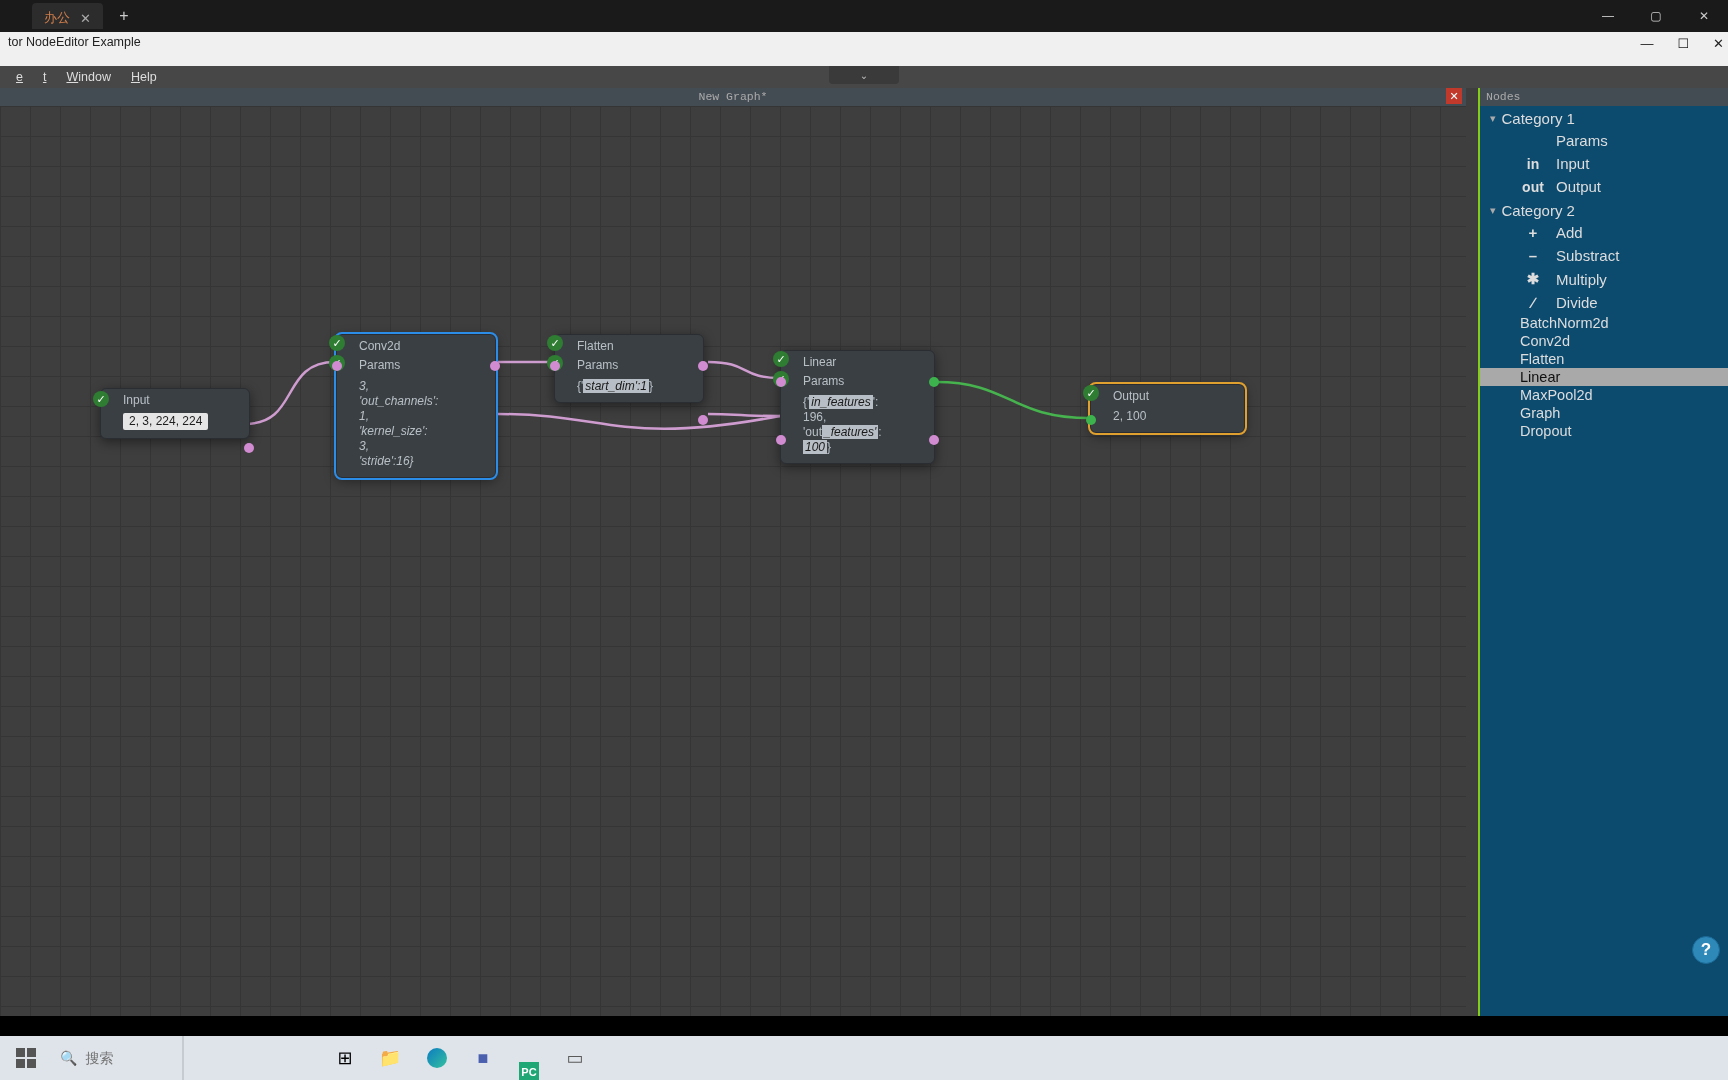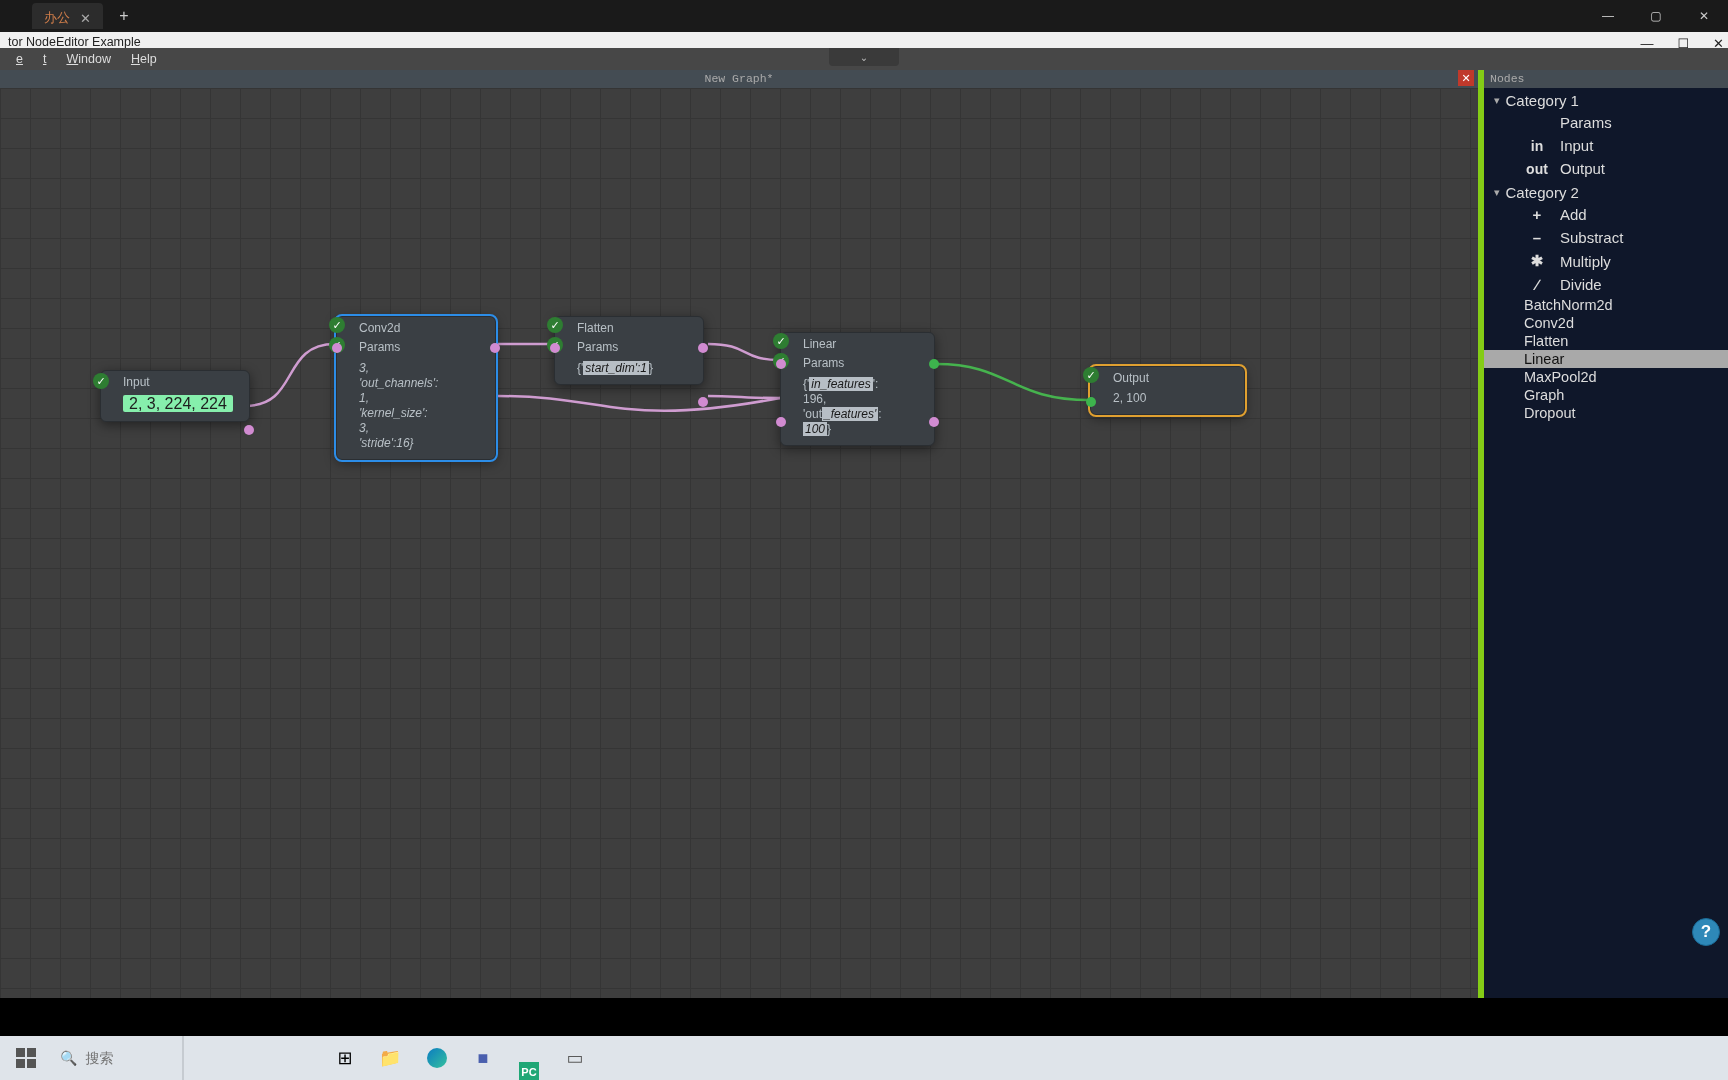--- a/index.html
+++ b/index.html
@@ -3,54 +3,54 @@
 <meta charset="utf-8">
 <style>
 * { margin: 0; padding: 0; box-sizing: border-box; font-family: "Segoe UI", Tahoma, sans-serif; }
 html, body { width: 1728px; height: 1080px; overflow: hidden; background: #000; }
 .topbar { height: 32px; background: #1a1a1a; display: flex; align-items: center; padding-left: 32px; position: relative; }
 .tab { height: 26px; background: #2c2c2c; color: #cf7d4a; font-size: 13px; padding: 4px 12px 0 12px; display: flex; align-items: center; gap: 10px; border-radius: 4px 4px 0 0; }
 .tab-close { color: #aaa; }
 .newtab { width: 30px; height: 30px; display: flex; align-items: center; justify-content: center; color: #ccc; font-size: 16px; margin-left: 6px; cursor: pointer; }
 .winctrl { position: absolute; right: 0; top: 0; height: 32px; display: flex; }
 .winctrl > div { width: 48px; height: 32px; display: flex; align-items: center; justify-content: center; color: #ccc; font-size: 12px; }
-.apptitle { height: 16px; background: #f0f0f0; color: #222; font-size: 12.5px; padding: 3px 8px; position: relative; }
+.apptitle { height: 34px; background: #f0f0f0; color: #222; font-size: 12.5px; padding: 3px 8px; position: relative; }
 .apptitle .wc { position: absolute; right: 4px; top: 0; height: 22px; display: flex; gap: 24px; align-items: center; font-size: 13px; color: #222; }
 .menubar { height: 22px; background: #474747; display: flex; align-items: center; padding-left: 6px; gap: 0; color: #ddd; font-size: 12.5px; }
 .menubar > span { padding: 2px 10px; cursor: pointer; }
 .menubar > span u { text-decoration: underline; }
 .droparrow { position: absolute; left: 50%; transform: translateX(-50%); width: 70px; height: 18px; background: #3a3a3a; display: flex; align-items: center; justify-content: center; color: #bbb; font-size: 10px; border-radius: 0 0 4px 4px; }
-.workspace { position: relative; height: 928px; display: flex; background: #3e3e3e; }
+.workspace { position: relative; height: 928px; display: flex; background: #3e3e3e; gap: 12px; }
 .canvaswrap { flex: 1; position: relative; background: #3e3e3e; }
 .canvastitle { position: absolute; left: 0; right: 0; top: 0; height: 18px; background: #444c53; color: #aaa; font-family: "Courier New", monospace; font-size: 11.5px; text-align: center; line-height: 18px; }
 .closex { position: absolute; right: 4px; top: 0; width: 16px; height: 16px; background: #c0392b; color: #fff; font-size: 11px; line-height: 16px; text-align: center; cursor: pointer; }
 .gridbg { position: absolute; inset: 18px 0 0 0; background-color: #3e3e3e;
   background-image:
     linear-gradient(#353535 1px, transparent 1px),
     linear-gradient(90deg, #353535 1px, transparent 1px),
     linear-gradient(#303030 1px, transparent 1px),
     linear-gradient(90deg, #303030 1px, transparent 1px);
   background-size: 30px 30px, 30px 30px, 150px 150px, 150px 150px;
 }
 svg.wires { position: absolute; inset: 18px 0 0 0; width: 100%; height: calc(100% - 18px); }
 .node { position: absolute; background: #3a3f44; border-radius: 6px; box-shadow: 0 3px 12px rgba(0,0,0,.45); border: 1px solid #2a2e32; font-family: "Courier New", monospace; color: #b8c0c6; }
 .node.sel-blue { outline: 2px solid #2c8de8; }
 .node.sel-orange { outline: 2px solid #e0a030; }
 .nhead { padding: 4px 10px 2px 22px; font-size: 12px; position: relative; }
 .nrow { padding: 3px 10px 3px 22px; font-size: 12px; position: relative; }
 .nbody { padding: 4px 8px 8px 22px; font-size: 12px; line-height: 15px; position: relative; }
-.chip { background: #86efac; color: #1e1e1e; padding: 1px 6px; border-radius: 2px; display: inline-block; font-size: 16px; }
+.chip { background: #e5e5e5; color: #1e1e1e; padding: 1px 6px; border-radius: 2px; display: inline-block; font-size: 12px; }
 .hl { background: #b7bec5; color: #1a1a1a; font-style: italic; padding: 0 2px; }
 .tick { position: absolute; left: -8px; width: 16px; height: 16px; border-radius: 50%; background: #2e7d32; color: #fff; font-size: 11px; line-height: 16px; text-align: center; }
 .port { position: absolute; width: 10px; height: 10px; border-radius: 50%; }
 .port.pink { background: #d18bd1; }
 .port.green { background: #3db34d; }
 .port.right { right: -5px; }
 .port.left { left: -5px; }
-.sidepanel { width: 250px; min-width: 250px; background: #0f172a; border-left: 6px solid #84cc16; color: #ddd; font-size: 14px; }
+.sidepanel { width: 250px; min-width: 250px; background: #0c4a6e; border-left: 2px solid #84cc16; color: #ddd; font-size: 14px; }
 .sidetitle { height: 18px; background: #444c53; color: #aaa; font-family: "Courier New", monospace; font-size: 11.5px; line-height: 18px; padding-left: 6px; }
 .cat { padding: 4px 6px 2px 10px; font-size: 15px; display: flex; align-items: center; gap: 6px; cursor: pointer; }
 .cat .caret { font-size: 11px; color: #aaa; }
 .citem { padding: 3px 6px 3px 40px; font-size: 15px; cursor: pointer; display: flex; align-items: center; gap: 10px; }
 .citem.ico { padding-left: 40px; }
 .citem .sym { display: inline-block; width: 26px; font-weight: bold; font-size: 15px; text-align: center; }
 .leaf { padding: 1px 6px 1px 40px; font-size: 14.5px; cursor: pointer; }
 .leaf.sel { background: #a9a9a9; color: #111; }
 .taskbar { position: absolute; left: 0; right: 0; bottom: 0; height: 44px; background: #dfe4ea; display: flex; align-items: center; }
 .startbtn { width: 52px; height: 44px; display: flex; align-items: center; justify-content: center; }

